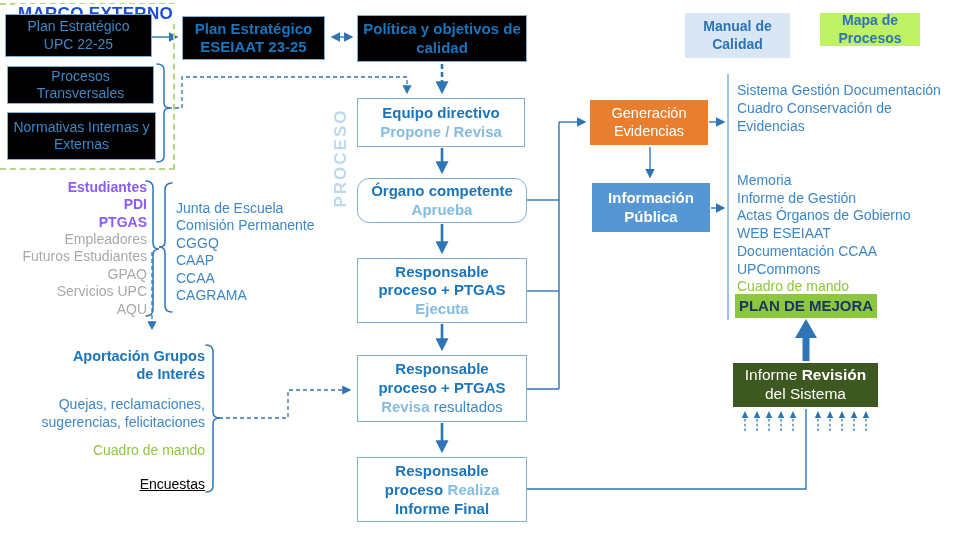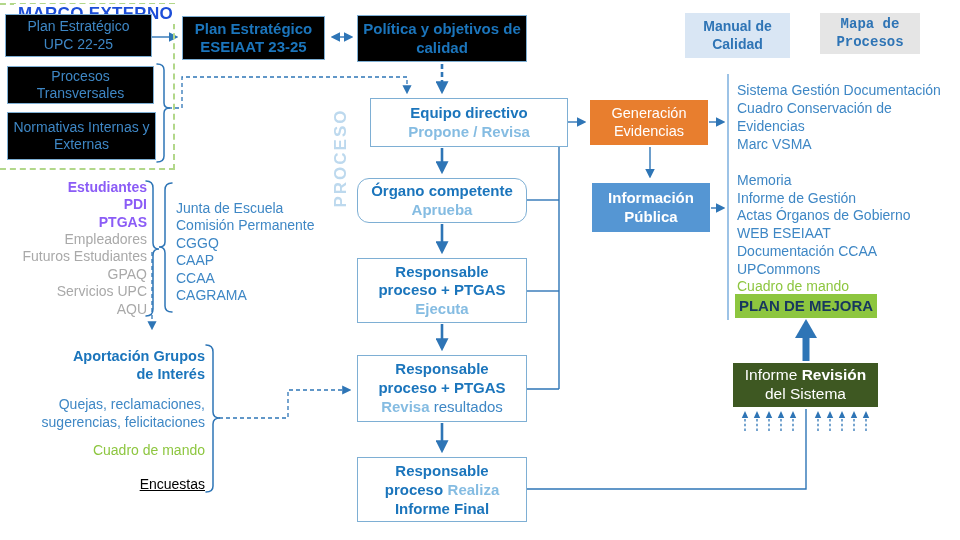--- a/index.html
+++ b/index.html
@@ -124,21 +124,21 @@
   <div class="marco-label">MARCO EXTERNO</div>
   <div class="box outline" style="left:5px;top:14px;width:147px;height:43px;padding:0 5px;">Plan Estratégico UPC 22-25</div>
   <div class="box outline" style="left:7px;top:66px;width:147px;height:38px;padding:0 4px;">Procesos Transversales</div>
   <div class="box outline" style="left:7px;top:112px;width:149px;height:48px;padding:0 5px;">Normativas Internas y Externas</div>
 
   <div class="box outline bold-dark" style="left:182px;top:16px;width:143px;height:44px;padding:0 4px;">Plan Estratégico ESEIAAT 23-25</div>
   <div class="box outline bold-dark" style="left:357px;top:15px;width:170px;height:47px;padding:0 2px;">Política y objetivos de calidad</div>
 
   <div class="proceso">PROCESO</div>
 
-  <div class="box pbox" style="left:357px;top:98px;width:198px;height:49px;margin-left:13px;">
+  <div class="box pbox" style="left:357px;top:98px;width:168px;height:49px;">
     <div class="ptitle">Equipo directivo</div>
     <div class="paction">Propone / Revisa</div>
   </div>
   <div class="box pbox" style="left:357px;top:178px;width:170px;height:45px;border-radius:12px;">
     <div class="ptitle">Órgano competente</div>
     <div class="paction">Aprueba</div>
   </div>
   <div class="box pbox" style="left:357px;top:258px;width:170px;height:65px;">
     <div class="ptitle">Responsable proceso + PTGAS</div>
     <div class="paction">Ejecuta</div>
@@ -177,35 +177,34 @@
   <div class="lbl r" style="left:30px;top:395px;width:175px;line-height:18px;color:#3E87C5;font-size:14px;">Quejas, reclamaciones, sugerencias, felicitaciones</div>
   <div class="lbl r" style="left:55px;top:442px;width:150px;color:#8DC63F;font-size:14px;">Cuadro de mando</div>
   <div class="lbl r" style="left:55px;top:476px;width:150px;color:#000000;font-size:14px;text-decoration:underline;">Encuestas</div>
 
   <div class="box fill" style="left:590px;top:100px;width:118px;height:45px;background:#E87E2E;font-size:14.5px;padding:0 6px;">Generación Evidencias</div>
   <div class="box fill" style="left:592px;top:183px;width:118px;height:49px;background:#5596D3;font-weight:bold;font-size:15px;padding:0 6px;">Información Pública</div>
 
   <div class="ev-list list">
       <div>Sistema Gestión Documentación</div>
       <div>Cuadro Conservación de Evidencias</div>
-      <div>Marc VSMA</div>
     </div>
   <div class="info-list list">
       <div>Memoria</div>
       <div>Informe de Gestión</div>
       <div>Actas Órganos de Gobierno</div>
       <div>WEB ESEIAAT</div>
       <div>Documentación CCAA</div>
       <div>UPCommons</div>
       <div style="color: rgb(141, 198, 63);">Cuadro de mando</div>
     </div>
 
   <div class="box" style="left:735px;top:294px;width:142px;height:24px;background:#8DC63F;color:#17375E;font-weight:bold;font-size:15px;">PLAN DE MEJORA</div>
 
   <div class="box fill" style="left:733px;top:363px;width:145px;height:44px;background:#3E5822;font-size:15.5px;">
     <div><span>Informe </span><b>Revisión</b></div>
     <div>del Sistema</div>
   </div>
 
   <div class="box" style="left:685px;top:13px;width:105px;height:45px;background:#D9E6F4;color:#2E74B5;font-weight:bold;font-size:14px;">Manual de Calidad</div>
-  <div class="box" style="left:820px;top:13px;width:100px;height:41px;background:#e5e5e5;color:#2E74B5;font-weight:bold;font-size:14px;font-family:Liberation Mono, monospace;">Mapa de Procesos</div>
+  <div class="box" style="left:820px;top:13px;width:100px;height:33px;background:#bef264;color:#2E74B5;font-weight:bold;font-size:14px;">Mapa de Procesos</div>
 
 </div>
 
 </body></html>

